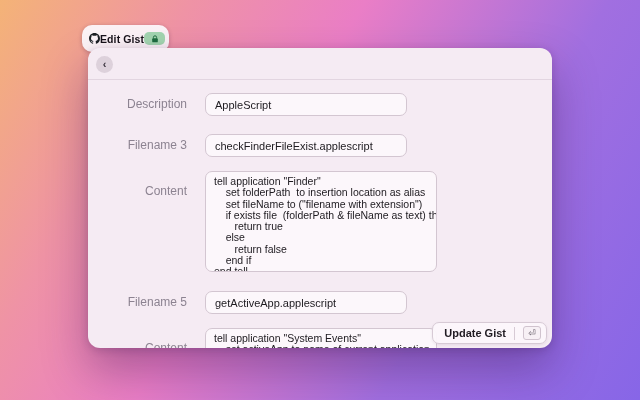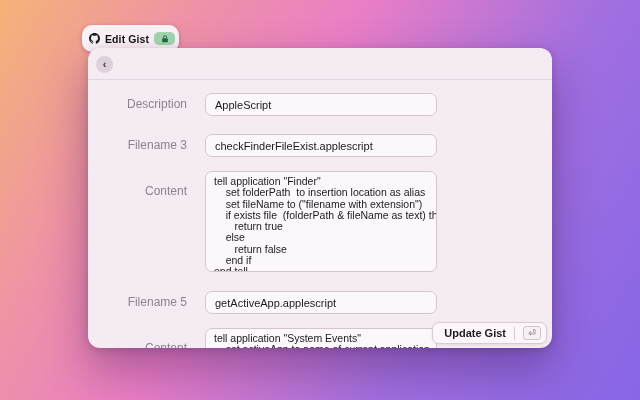--- a/index.html
+++ b/index.html
@@ -6,21 +6,21 @@
   html, body { width: 640px; height: 400px; overflow: hidden; }
   body {
     font-family: "Liberation Sans", sans-serif;
     position: relative;
     background: linear-gradient(120deg, #f4b377 0%, #ef93a5 22%, #ea7ec6 42%, #a16fe0 70%, #8766e7 100%);
   }
 
   
   .tab-pill {
     position: absolute; left: 82px; top: 25px; height: 27px;
-    display: flex; align-items: center; gap: 5px;
+    display: flex; align-items: center; 
     background: rgba(252,248,252,0.94);
     border-radius: 10px; padding: 0 4px 0 7px;
     box-shadow: 0 1px 4px rgba(40,10,50,0.25);
   }
   .tab-pill .gh-icon { width: 11px; height: 11px; display: block; }
   .tab-title { font-size: 10.5px; font-weight: 700; color: #171219; letter-spacing: .1px; }
   .lock-badge {
     width: 21px; height: 13px; border-radius: 5px;
     background: #a3d5b0; display: flex; align-items: center; justify-content: center;
   }
@@ -45,21 +45,21 @@
   }
 
   .row { position: absolute; left: 0; width: 100%; }
   .row .lbl {
     position: absolute; left: 0; width: 99px; text-align: right;
     font-size: 12px; color: #8c8391;
   }
   .row .lbl.center { top: 0; height: 23px; line-height: 23px; }
   .row .lbl.top { top: 15px; line-height: 11px; }
   .field-input {
-    position: absolute; left: 117px; width: 232px; height: 23px;
+    position: absolute; left: 117px; width: 202px; height: 23px;
     background: #fcf7fb; border: 1px solid #d3c6d1; border-radius: 7px;
     font-family: "Liberation Sans", sans-serif;
     font-size: 11px; color: #1d1a1f; padding: 0 9px; outline: none;
   }
   .field-textarea {
     position: absolute; left: 117px; width: 232px;
     background: #fcf7fb; border: 1px solid #d3c6d1; border-radius: 7px;
     font-family: "Liberation Sans", sans-serif;
     font-size: 10.5px; line-height: 11.3px; color: #1d1a1f;
     padding: 4px 8px; outline: none; resize: none; overflow: hidden;

